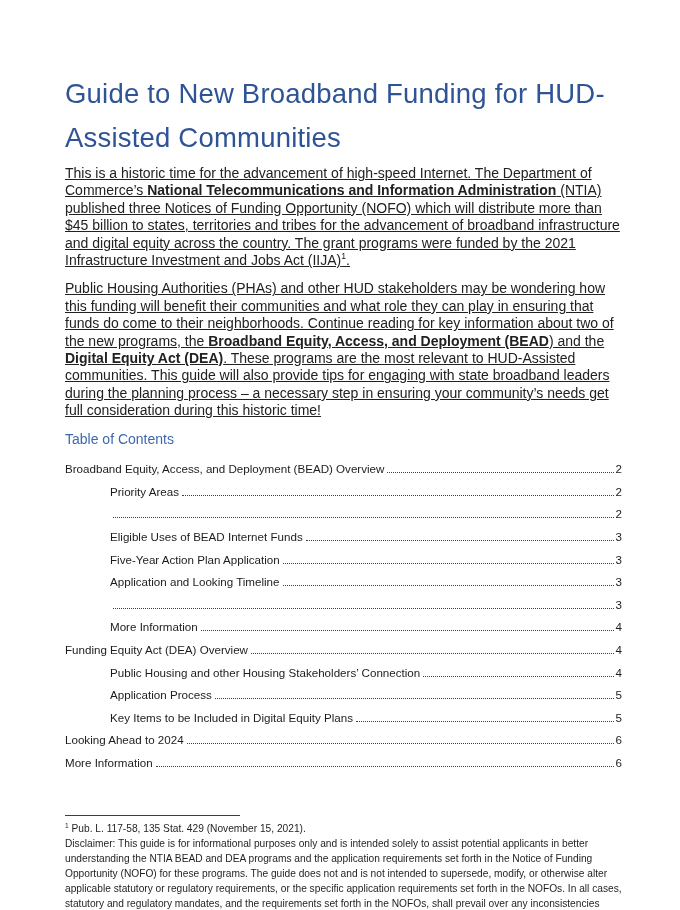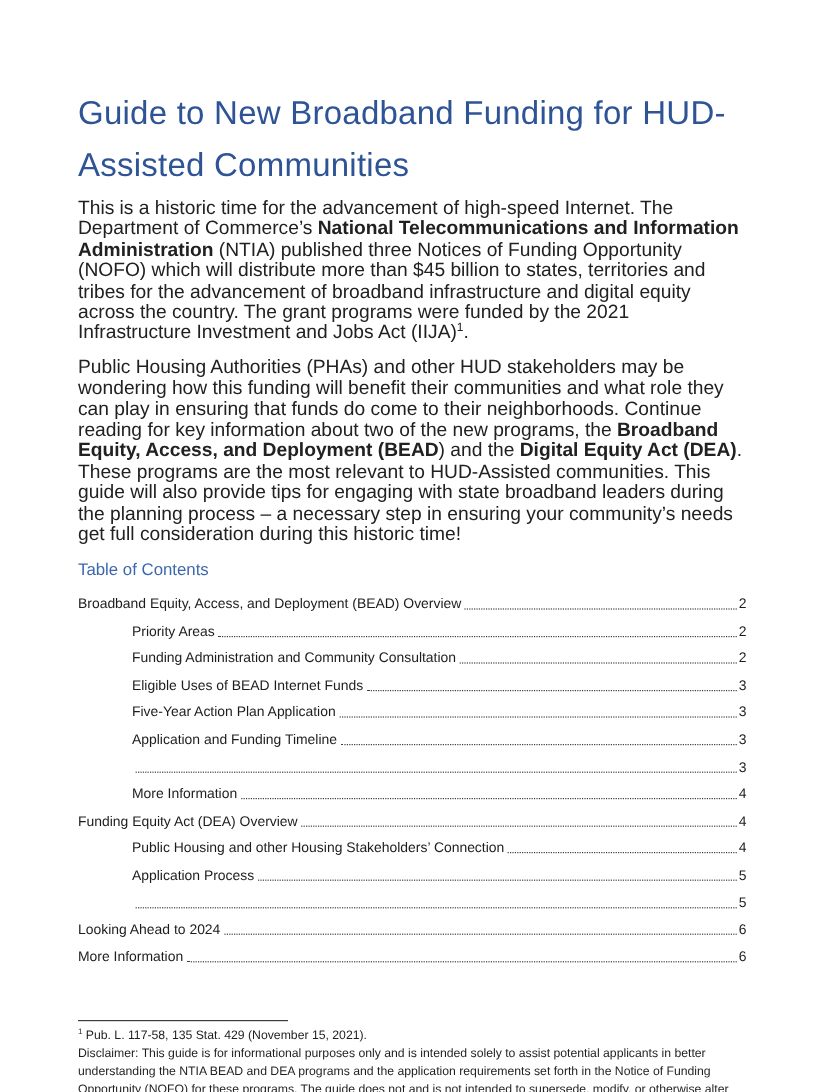--- a/index.html
+++ b/index.html
@@ -14,24 +14,25 @@
   }
   .doc-title {
     font-size: 27.5px;
     font-weight: normal;
     line-height: 1.6;
     color: #2F5496;
     letter-spacing: 0.2px;
     margin-bottom: 5px;
   }
   .para {
-    font-size: 16px;
+    font-size: 14px;
     line-height: 17.4px;
     margin-bottom: 11px;
     color: #212121;
+    text-decoration: underline;
   }
   .para sup { font-size: 0.62em; line-height: 0; vertical-align: super; }
   .toc-heading {
     font-size: 14px;
     font-weight: normal;
     color: #3D68AE;
     margin: 9px 0 7px 0;
   }
   .toc { width: 100%; }
   .toc-entry {
@@ -83,36 +84,35 @@
         <span class="toc-label">Broadband Equity, Access, and Deployment (BEAD) Overview</span>
         <span class="toc-dots"></span>
         <span class="toc-page">2</span>
       </div>
       <div class="toc-entry indent">
         <span class="toc-label">Priority Areas</span>
         <span class="toc-dots"></span>
         <span class="toc-page">2</span>
       </div>
       <div class="toc-entry indent">
-        <span class="toc-label">Funding Administration and Community Consultation</span>
         <span class="toc-dots"></span>
         <span class="toc-page">2</span>
       </div>
       <div class="toc-entry indent">
         <span class="toc-label">Eligible Uses of BEAD Internet Funds</span>
         <span class="toc-dots"></span>
         <span class="toc-page">3</span>
       </div>
       <div class="toc-entry indent">
         <span class="toc-label">Five-Year Action Plan Application</span>
         <span class="toc-dots"></span>
         <span class="toc-page">3</span>
       </div>
       <div class="toc-entry indent">
-        <span class="toc-label">Application and Funding Timeline</span>
+        <span class="toc-label">Application and Looking Timeline</span>
         <span class="toc-dots"></span>
         <span class="toc-page">3</span>
       </div>
       <div class="toc-entry indent">
         <span class="toc-dots"></span>
         <span class="toc-page">3</span>
       </div>
       <div class="toc-entry indent">
         <span class="toc-label">More Information</span>
         <span class="toc-dots"></span>
@@ -127,20 +127,21 @@
         <span class="toc-label">Public Housing and other Housing Stakeholders’ Connection</span>
         <span class="toc-dots"></span>
         <span class="toc-page">4</span>
       </div>
       <div class="toc-entry indent">
         <span class="toc-label">Application Process</span>
         <span class="toc-dots"></span>
         <span class="toc-page">5</span>
       </div>
       <div class="toc-entry indent">
+        <span class="toc-label">Key Items to be Included in Digital Equity Plans</span>
         <span class="toc-dots"></span>
         <span class="toc-page">5</span>
       </div>
       <div class="toc-entry">
         <span class="toc-label">Looking Ahead to 2024</span>
         <span class="toc-dots"></span>
         <span class="toc-page">6</span>
       </div>
       <div class="toc-entry">
         <span class="toc-label">More Information</span>

